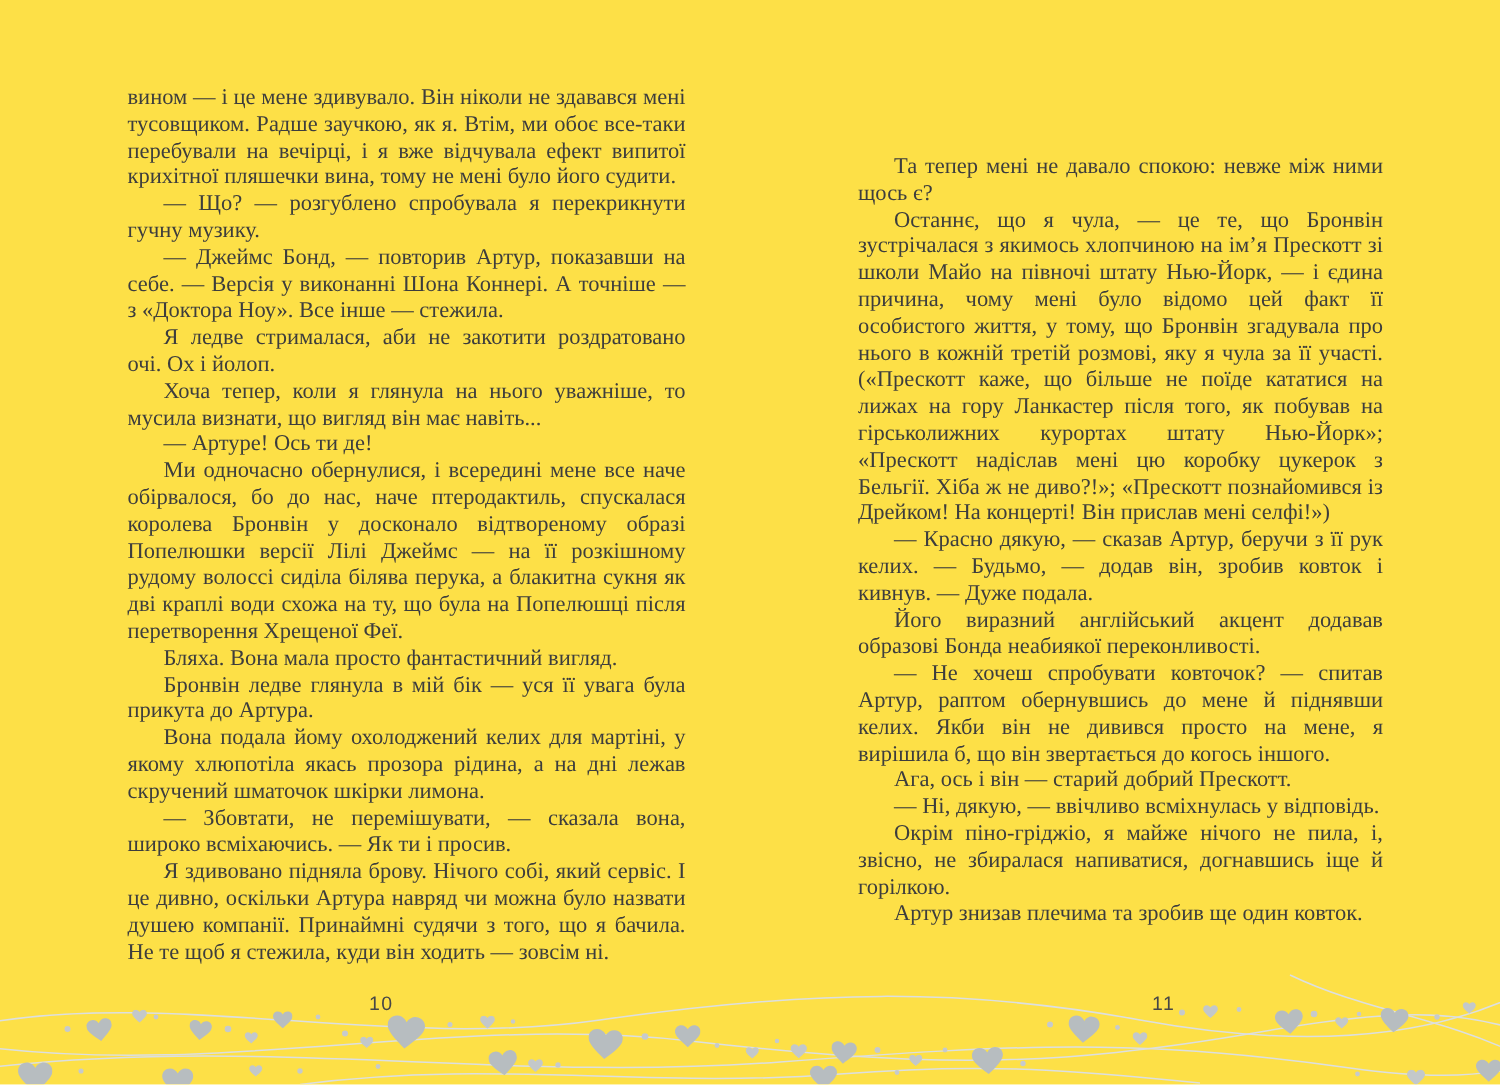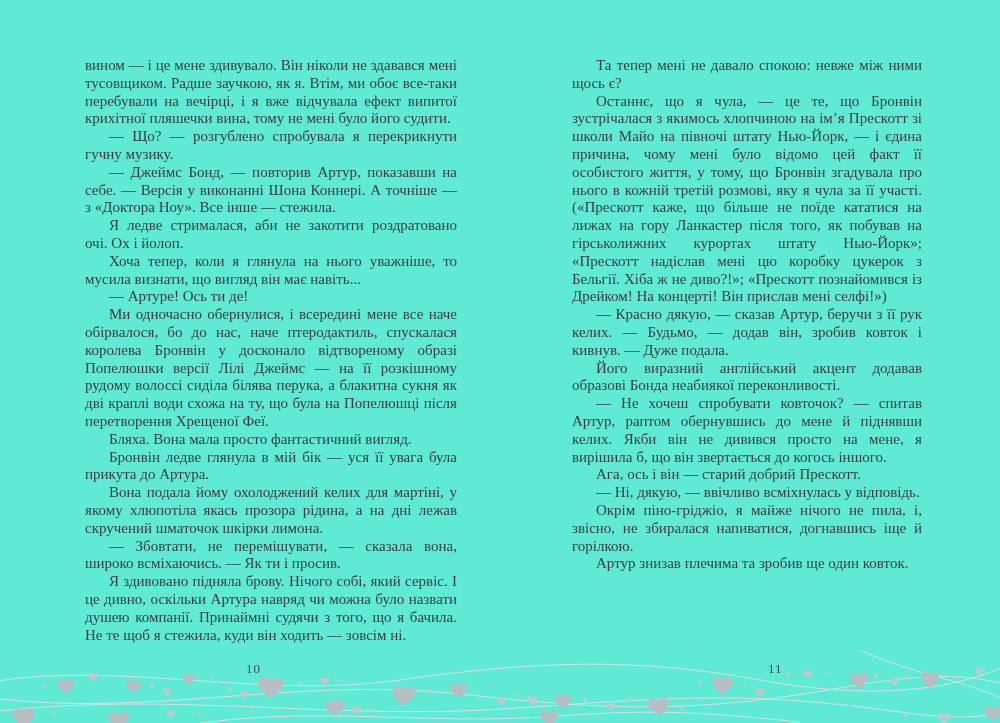--- a/index.html
+++ b/index.html
@@ -4,44 +4,44 @@
 <style>
   html, body {
     margin: 0;
     padding: 0;
     background: #ffffff;
   }
   #book-spread {
     position: relative;
     width: 1000px;
     height: 723px;
-    background: #5eead4;
+    background: #fde047;
     overflow: hidden;
     font-family: "Liberation Serif", "DejaVu Serif", serif;
     color: #3d3d3d;
   }
   .page-text {
     position: absolute;
     top: 57px;
     font-size: 15px;
     line-height: 17.8px;
     text-align: justify;
     color: #3d3d3d;
   }
   #left-page-text  { left: 85px;  width: 372px; }
-  #right-page-text { left: 572px; width: 350px; }
+  #right-page-text { left: 572px; width: 350px; margin-top: 46px; }
   .para {
     margin: 0;
     text-indent: 24px;
   }
   .para.no-indent { text-indent: 0; }
   .page-number {
     position: absolute;
     top: 661px;
-    font-family: Liberation Serif, serif;
+    font-family: Liberation Sans, sans-serif;
     font-size: 13px;
     color: #474747;
     letter-spacing: 1px;
   }
   #page-number-left  { left: 246px; }
   #page-number-right { left: 768px; }
   #garland {
     position: absolute;
     left: 0;
     top: 648px;

